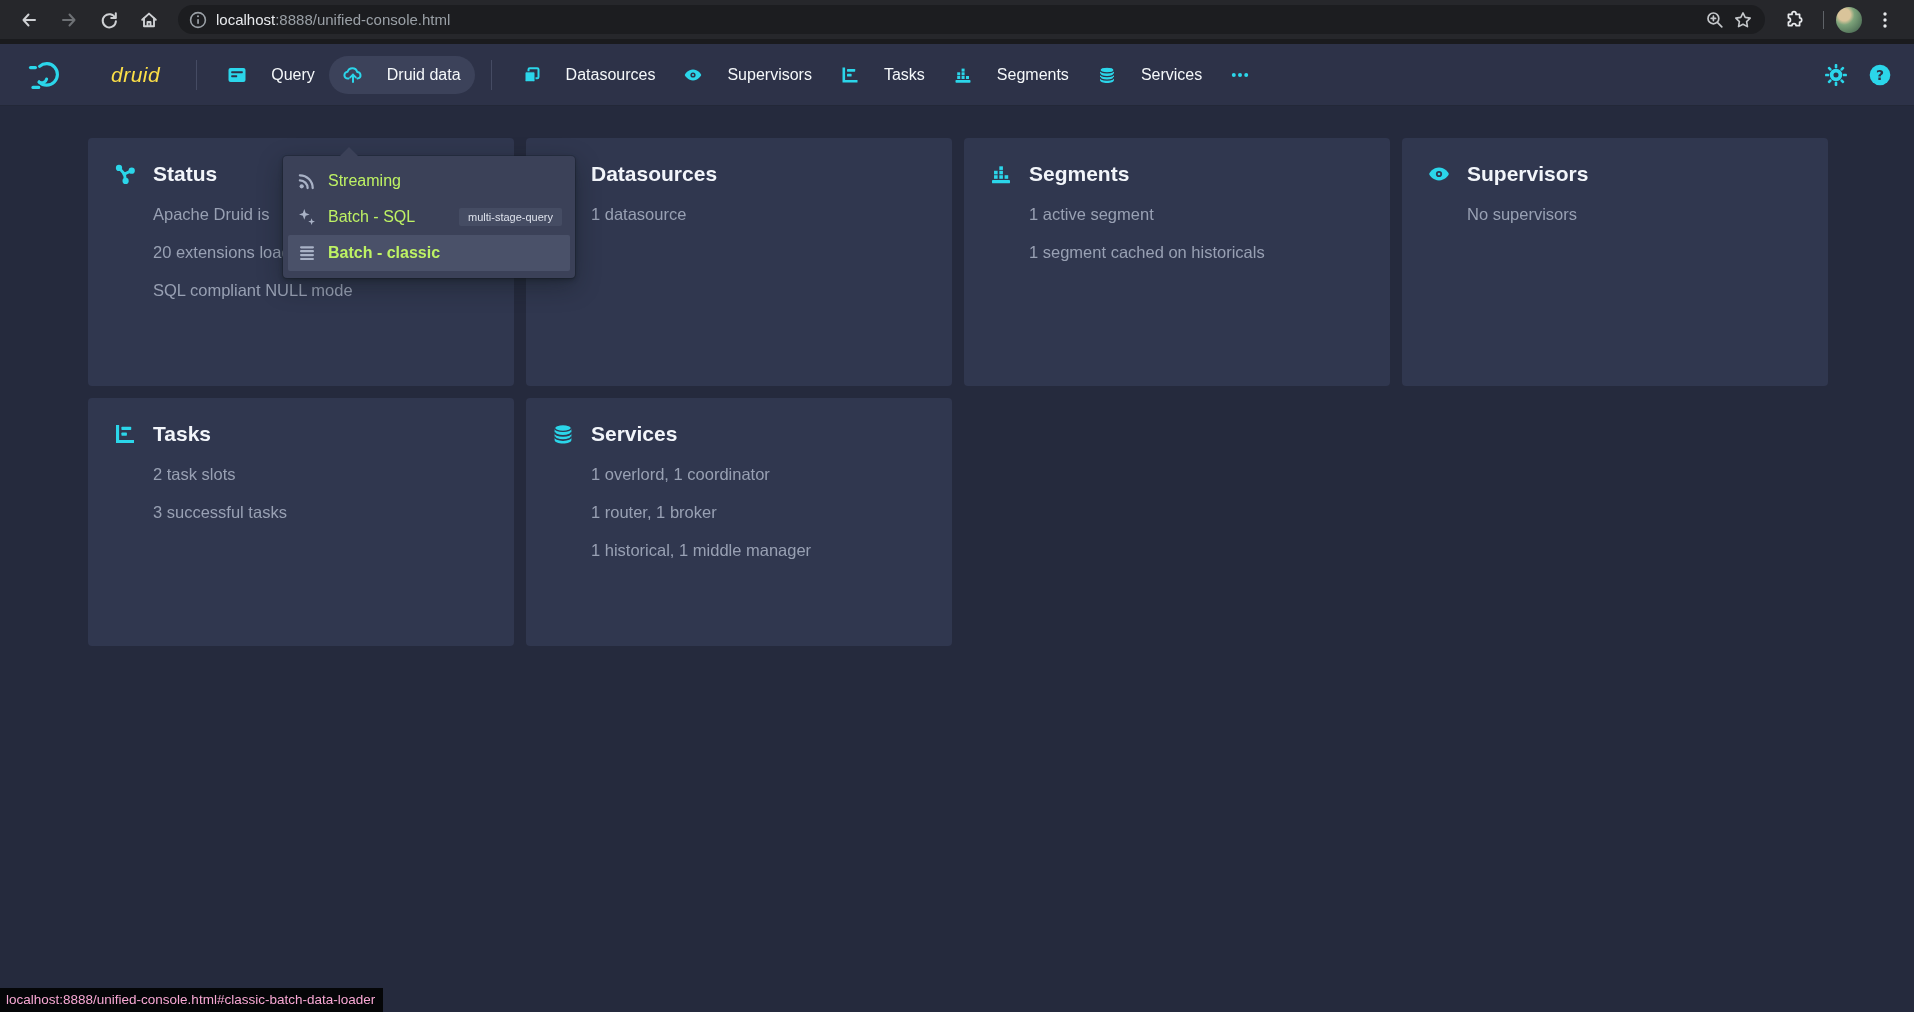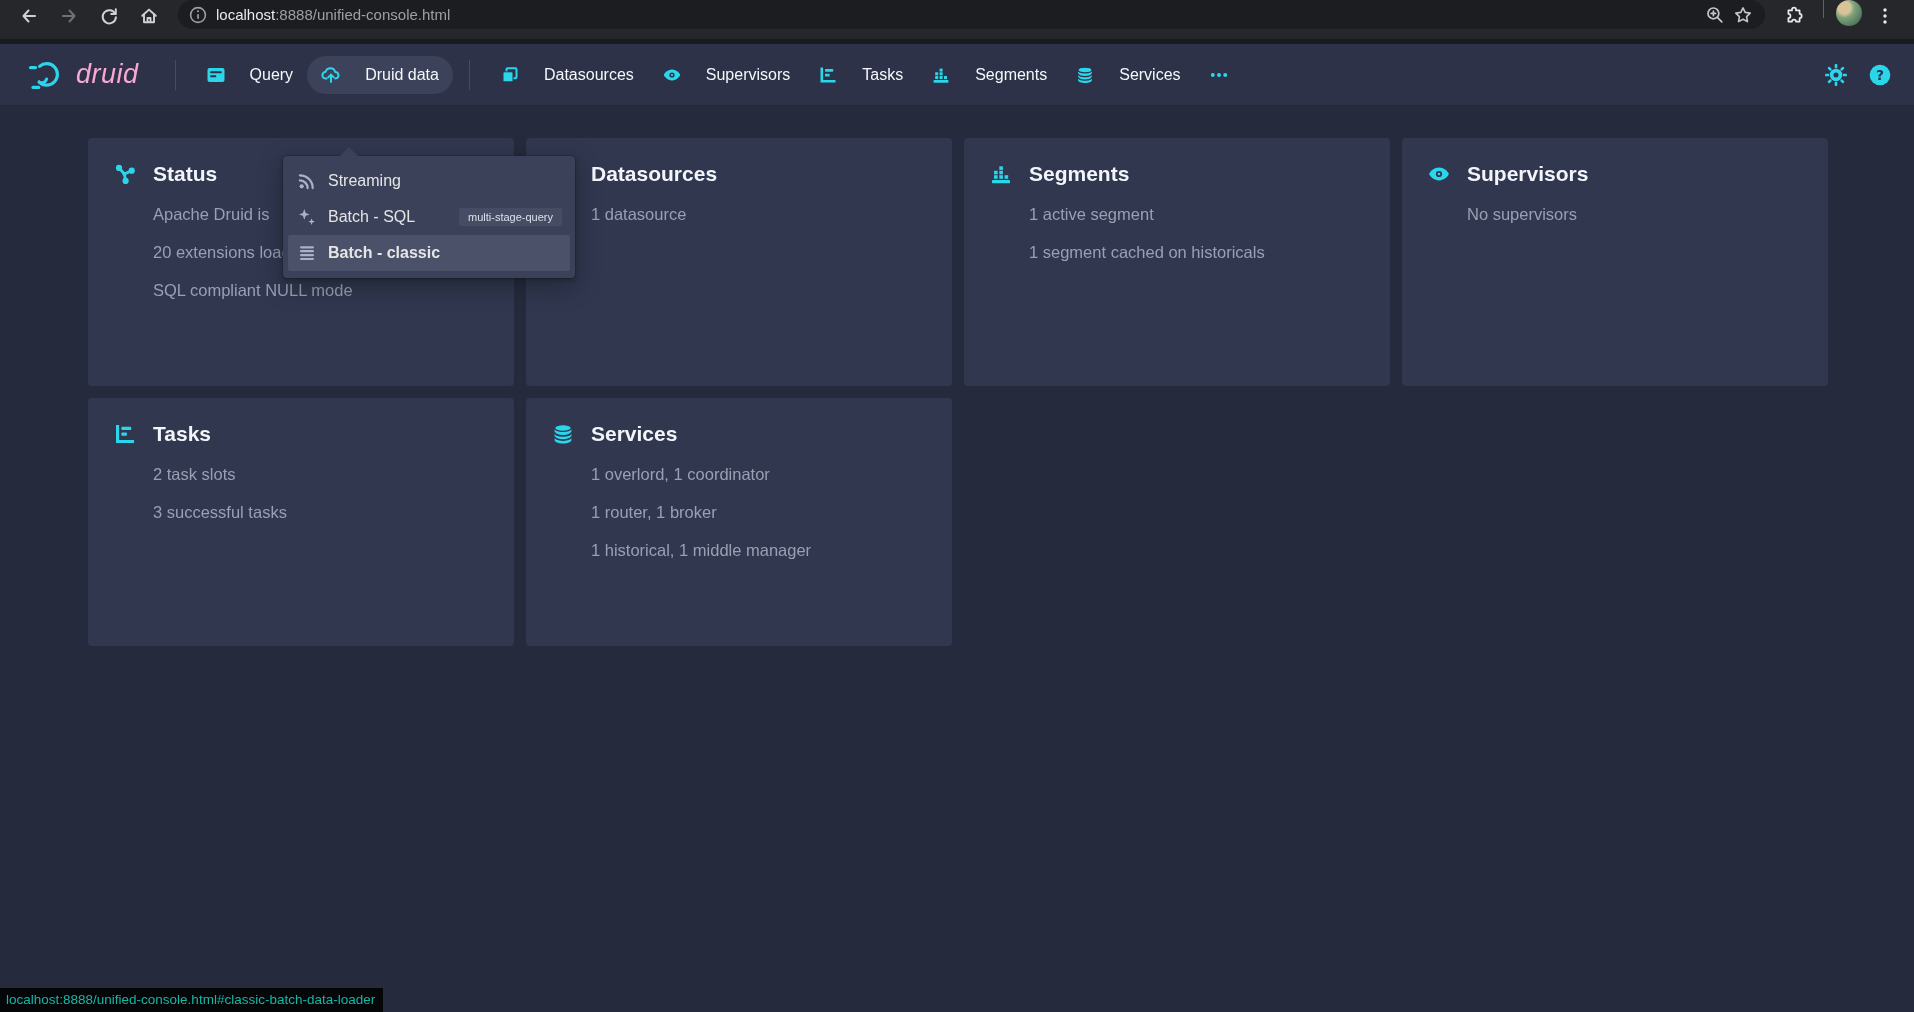--- a/index.html
+++ b/index.html
@@ -1,67 +1,67 @@
 <!DOCTYPE html>
 <html><head>
 <meta charset="utf-8">
 <style>
   * { margin:0; padding:0; box-sizing:border-box; }
   html,body { width:1914px; height:1012px; overflow:hidden; background:#252a3d;
     font-family:"Liberation Sans","DejaVu Sans",sans-serif; }
 
   
-  .chrome { height:39px; background:#26272b; display:flex; padding:0 12px; gap:6px; }
+  .chrome { height:39px; background:#26272b; display:flex; align-items:center; padding:0 12px; gap:6px; }
   .chrome-gap { height:5px; background:#1a1b1e; }
   .cbtn { width:34px; height:32px; display:flex; align-items:center; justify-content:center; border-radius:50%; flex:0 0 auto; }
   .url-pill { flex:1; height:29px; background:#1c1d20; border-radius:15px; display:flex; align-items:center;
     padding:0 12px 0 10px; margin:0 6px; gap:8px; }
   .url-text { font-size:15px; color:#9aa0a6; white-space:nowrap; }
   .url-text .host { color:#e8eaed; }
   .url-spacer { flex:1; }
   .chrome-sep { width:1px; height:18px; background:#5f6368; margin:0 6px; }
   .avatar { width:26px; height:26px; border-radius:50%;
     background:radial-gradient(circle at 32% 30%, #d9c49a 0 24%, #7da37a 40%, #3f5d4b 95%); flex:0 0 auto; }
 
   
   .appnav { height:62px; background:#2d3248; display:flex; align-items:center; padding:0 22px 0 28px;
     border-bottom:1px solid #232838; position:relative; }
   .logo { display:flex; align-items:center; gap:10px; margin-right:20px; }
-  .logo-text { color:#f9a8d4; font-size:27px; font-style:italic; font-weight:500; letter-spacing:.5px; }
+  .logo-text { color:#fde047; font-size:21px; font-style:italic; font-weight:500; letter-spacing:.5px;margin-left:35px; }
   .vsep { width:1px; height:30px; background:#454b63; margin:0 16px; flex:0 0 auto; }
   .nav-item { display:flex; align-items:center; gap:24px; padding:9px 14px; border-radius:19px; cursor:pointer; flex:0 0 auto; }
   .nav-item.active { background:#3c425a; }
   .nav-label { color:#f5f8fa; font-size:16px; }
   .i20 { width:20px; height:20px; flex:0 0 auto; }
   .i24 { width:24px; height:24px; flex:0 0 auto; }
   .nav-spacer { flex:1; }
   .nav-right { display:flex; align-items:center; gap:20px; }
 
   
   .popover { position:absolute; left:283px; top:112px; width:292px; background:#3b4158; border-radius:4px;
     padding:7px 5px; z-index:50;
     box-shadow:0 0 0 1px rgba(16,22,26,.2), 0 2px 4px rgba(16,22,26,.4), 0 8px 24px rgba(16,22,26,.4); }
   .popover .caret { position:absolute; top:-9px; left:56px; width:0; height:0;
     border-left:10px solid transparent; border-right:10px solid transparent; border-bottom:10px solid #3b4158; }
   .menu-item { display:flex; align-items:center; gap:11px; height:36px; padding:0 8px 0 9px; border-radius:2px; cursor:pointer; }
   .menu-item.highlighted { background:#4a5169;font-weight:bold; }
-  .menu-label { color:#e5e5e5; font-size:16px; white-space:nowrap; }
+  .menu-label { color:#bef264; font-size:16px; white-space:nowrap; }
   .menu-badge { margin-left:auto; background:#454c63; color:#dde1eb; font-size:11px; padding:3px 9px;
     border-radius:2px; white-space:nowrap; }
 
   
   .cards { position:absolute; left:88px; top:138px; display:grid;
     grid-template-columns:repeat(4,426px); grid-auto-rows:248px; gap:12px; }
   .card { background:#30374f; border-radius:4px; padding:24px 25px; cursor:pointer; }
   .card-head { display:flex; align-items:center; gap:16px; margin-bottom:14px; }
   .card-title { color:#f2f5fa; font-size:21px; font-weight:700; }
   .card-line { color:#98a0b3; font-size:16.5px; margin-left:40px; margin-top:19px; }
 
   
-  .statusbar { position:absolute; left:0; bottom:0; background:#050608; color:#14b8a6; font-size:13.5px;
+  .statusbar { position:absolute; left:0; bottom:0; background:#050608; color:#f9a8d4; font-size:13.5px;
     padding:4px 8px 5px 6px; z-index:60; white-space:nowrap; }
 </style>
 </head>
 <body>
 
 <div class="chrome">
   <div class="cbtn">
     <svg class="i20" viewBox="0 0 20 20" fill="none" stroke="#cfd1d4" stroke-width="2" stroke-linecap="round" stroke-linejoin="round">
         <path d="M16 10 H4.5 M9.5 4.5 4.5 10 l5 5.5"></path>
       </svg>

